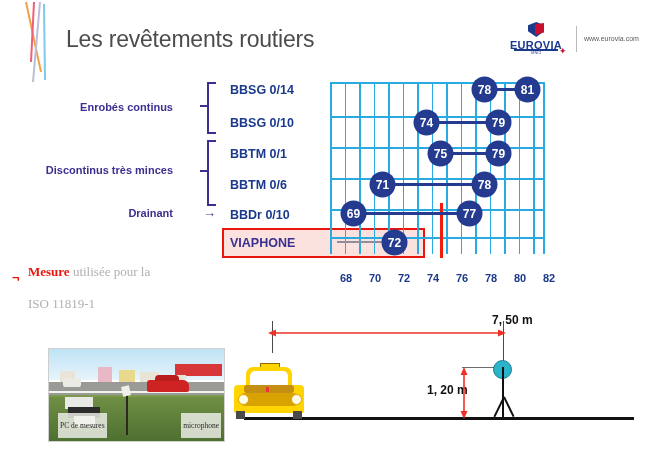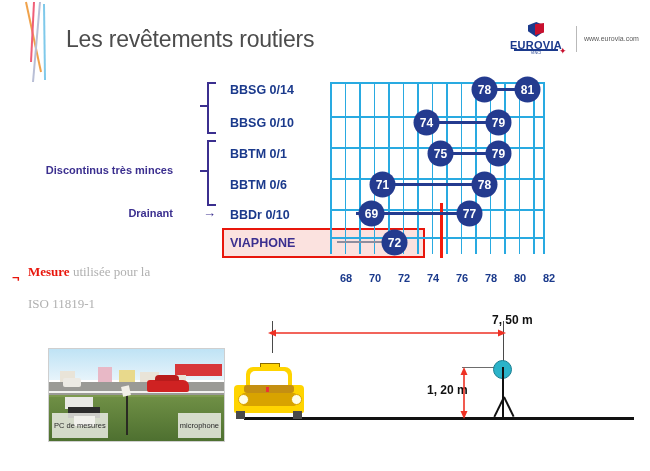--- a/index.html
+++ b/index.html
@@ -102,21 +102,21 @@
   .redcar:after{content:"";position:absolute;left:18%;top:-42%;width:58%;height:48%;background:#b81c1c;border-radius:4px 4px 0 0;}
   .whitecar{position:absolute;left:8%;top:32%;width:10%;height:9%;background:#eceae4;border-radius:2px;}
   .mic-pole{position:absolute;left:44%;top:45%;width:2px;height:48%;background:#2a2a22;}
   .mic-head{position:absolute;left:41.5%;top:40%;width:8px;height:10px;background:#f1efe8;transform:rotate(-12deg);}
   .pc-box{position:absolute;left:11%;top:63%;width:18%;height:12%;background:#2b2b2b;}
   .pc-screen{position:absolute;left:9%;top:52%;width:16%;height:13%;background:#e9e9e5;}
   .pc-stand{position:absolute;left:16%;top:64%;width:3px;height:16%;background:#bdbdb8;}
   .pc-paper{position:absolute;left:14%;top:73%;width:12%;height:11%;background:#f4f4ef;}
   .ph-label{
     position:absolute;background:rgba(240,240,235,.82);color:#2a2a2a;
-    font-family:Liberation Sans, sans-serif;font-size:7.5px;padding:8px 2px;white-space:nowrap;
+    font-family:Liberation Serif, serif;font-size:7.5px;padding:8px 2px;white-space:nowrap;margin-left:6px;
   }
   .ph-label.left{left:3px;bottom:3px;}
   .ph-label.right{right:3px;bottom:3px;}
   .photo-sep{position:absolute;left:48px;top:441px;width:175px;height:1px;background:#d0d0d0;}
 
   
   .diagram{position:absolute;left:222px;top:305px;width:420px;height:125px;}
   .ground{position:absolute;left:22px;top:112px;width:390px;height:2.5px;background:#111111;}
   .dim-h{position:absolute;left:270px;top:8px;font-size:12px;font-weight:bold;color:#111;}
   .dim-v{position:absolute;left:205px;top:78px;font-size:12px;font-weight:bold;color:#111;}
@@ -159,20 +159,21 @@
       <div class="brand-ul"></div>
       <div class="brand-sub">VINCI</div>
       <div class="brand-dot">✦</div>
     </div>
     <div class="brand-div"></div>
     <div class="brand-url">www.eurovia.com</div>
   </div>
 
   <div class="chart">
 
+    <div class="grp-label" style="left:48px;top:101px;width:125px;">Enrobés continus</div>
     <div class="brace" style="left:207px;top:82px;height:48px;"></div>
     <div class="brace-tick" style="left:200px;top:105px;"></div>
 
     <div class="grp-label" style="left:28px;top:164px;width:145px;">Discontinus très minces</div>
     <div class="brace" style="left:207px;top:140px;height:62px;"></div>
     <div class="brace-tick" style="left:200px;top:170px;"></div>
 
     <div class="grp-label" style="left:78px;top:207px;width:95px;">Drainant</div>
     <div class="arrow-grp" style="left:203px;top:205px;">→</div>
 
@@ -223,21 +224,21 @@
 
     <div class="connector" style="left:443px;top:152px;width:59px;"></div>
     <div class="marker" style="left:429px;top:142px;">75</div>
     <div class="marker" style="left:487px;top:142px;">79</div>
 
     <div class="connector" style="left:385px;top:183px;width:102px;"></div>
     <div class="marker" style="left:371px;top:173px;">71</div>
     <div class="marker" style="left:473px;top:173px;">78</div>
 
     <div class="connector" style="left:356px;top:212px;width:103px;"></div>
-    <div class="marker" style="left:360px;top:202px;">69</div>
+    <div class="marker" style="left:342px;top:202px;">69</div>
     <div class="marker" style="left:458px;top:202px;">77</div>
 
     <div class="connector grey" style="left:337px;top:241px;width:56px;"></div>
     <div class="marker" style="left:383px;top:231px;">72</div>
 
     <div class="axis-tick" style="left:319px;">68</div>
     <div class="axis-tick" style="left:348px;">70</div>
     <div class="axis-tick" style="left:377px;">72</div>
     <div class="axis-tick" style="left:406px;">74</div>
     <div class="axis-tick" style="left:435px;">76</div>

